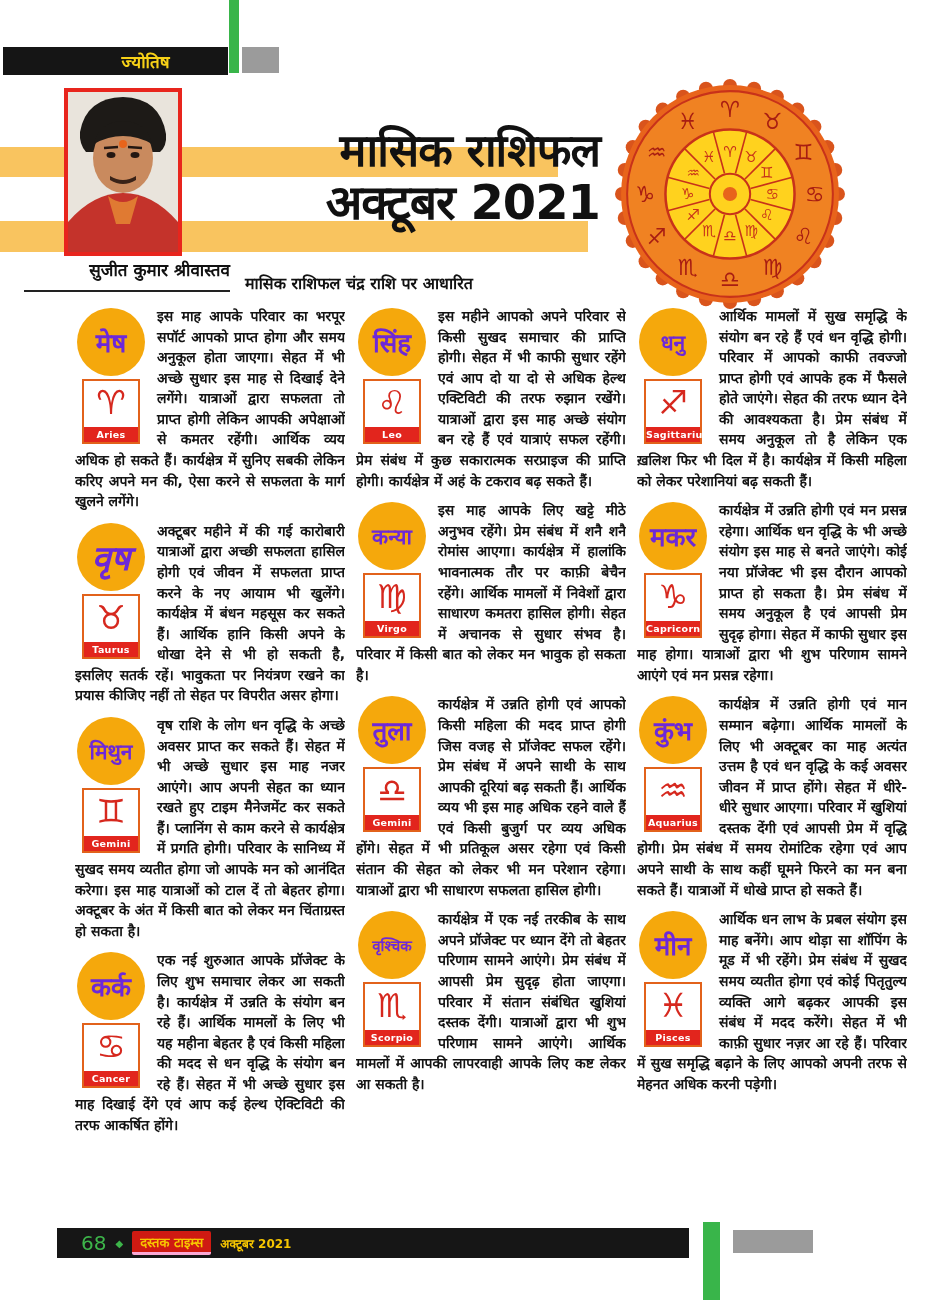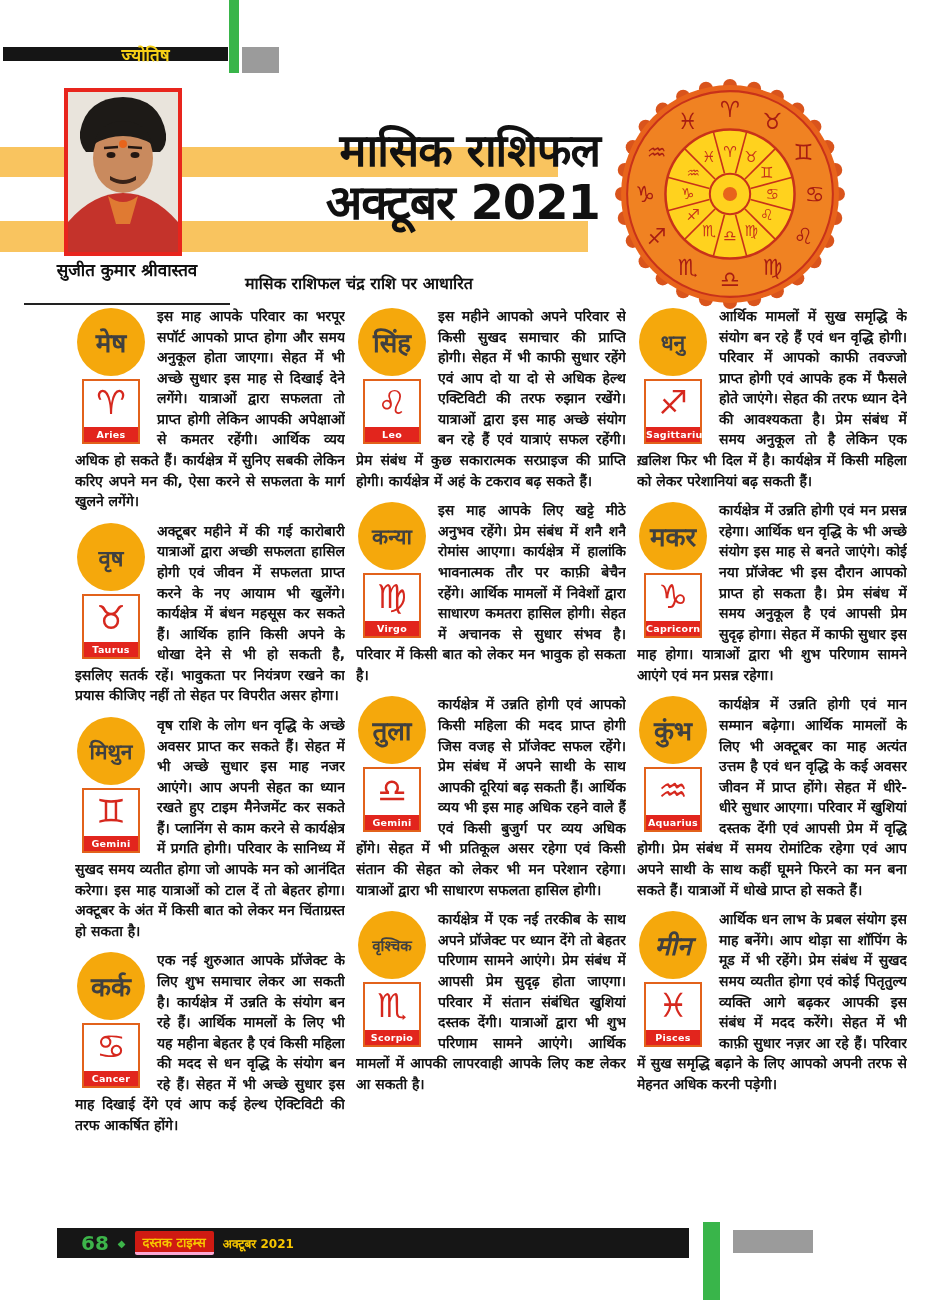--- a/index.html
+++ b/index.html
@@ -1,54 +1,54 @@
 <!DOCTYPE html>
 <html><head>
 <meta charset="utf-8">
 <style>
   *{margin:0;padding:0;box-sizing:border-box}
   html,body{background:#ffffff}
   body{width:945px;height:1300px;font-family:"DejaVu Sans","Liberation Sans",sans-serif;color:#111}
   .page{position:relative;width:945px;height:1300px;background:#fff;overflow:hidden}
 
   
-  .tag-bar{position:absolute;left:3px;top:47px;width:225px;height:14px;background:#151515;
+  .tag-bar{position:absolute;left:3px;top:47px;width:225px;height:28px;background:#151515;
            display:flex;align-items:center;justify-content:center;padding-left:60px}
   .tag-bar span{color:#f7d117;font-weight:bold;font-size:17px}
   .green-top{position:absolute;left:229px;top:0;width:10px;height:73px;background:#39b54a}
   .gray-top{position:absolute;left:242px;top:47px;width:37px;height:26px;background:#9b9b9b}
 
   
   .band1{position:absolute;left:0;top:147px;width:558px;height:30px;background:#f9c45f}
   .band2{position:absolute;left:0;top:221px;width:588px;height:31px;background:#f9c45f}
   .photo{position:absolute;left:64px;top:88px;width:118px;height:168px;border:4px solid #e8251d;background:#efe9e2;z-index:3}
   .title{position:absolute;left:188px;top:126px;width:412px;text-align:right;font-weight:bold;line-height:1.12;z-index:2}
   .title .l1{font-size:45px;letter-spacing:-1px}
   .title .l2{font-size:48px;letter-spacing:-1px}
-  .author{position:absolute;left:24px;top:258px;width:206px;text-align:center;font-weight:bold;font-size:17px;
-          border-bottom:2.5px solid #222;padding-bottom:22px}
+  .author{position:absolute;left:24px;top:258px;width:206px;text-align:right;font-weight:bold;font-size:17px;
+          border-bottom:2.5px solid #222;padding-bottom:9px}
   .subtitle{position:absolute;left:245px;top:272px;width:310px;text-align:left;font-weight:bold;font-size:16px}
   .wheel{position:absolute;left:612px;top:76px;width:236px;height:236px;z-index:2}
 
   
   .content{position:absolute;left:75px;top:306px;width:832px;display:flex;gap:11px}
   .col{width:270px}
   .sign-section{overflow:hidden;margin-bottom:9px}
   .sign-media{float:left;width:75px;margin:2px 7px 2px 0}
   .sign-circle{width:68px;height:68px;border-radius:50%;background:#f5a80c;margin-left:2px;
-               display:flex;align-items:center;justify-content:center;font-weight:bold;color:#404040;text-align:center}
+               display:flex;align-items:center;justify-content:center;font-weight:bold;color:#6d28d9;text-align:center}
   .sign-iconbox{width:58px;border:2px solid #e2621b;margin:3px 0 0 7px;background:#fff;text-align:center}
   .sign-glyph{font-size:33px;color:#d6281e;line-height:44px;height:46px;font-weight:bold}
   .sign-eng{background:#e2251d;color:#fff;font-size:9.5px;font-weight:bold;padding:2px 0;letter-spacing:.3px}
   .sign-text{font-size:14px;font-weight:700;text-align:justify;line-height:1.47;color:#131313}
 
   
   .footer-bar{position:absolute;left:57px;top:1228px;width:632px;height:30px;background:#161616;
               display:flex;align-items:center;gap:9px;padding-left:24px}
-  .footer-page{color:#3db54a;font-size:20px;font-weight:bold}
+  .footer-page{color:#3db54a;font-size:20px;font-weight:normal}
   .footer-sep{color:#3db54a;font-size:10px}
   .footer-logo{background:#cf1a12;color:#f7c600;font-weight:bold;font-size:13px;padding:2px 8px 1px;
                border-bottom:3px solid #f9a8d4;border-radius:2px}
   .footer-issue{color:#f7c600;font-size:12px;font-weight:bold}
   .green-bottom{position:absolute;left:703px;top:1222px;width:17px;height:78px;background:#39b54a}
   .gray-bottom{position:absolute;left:733px;top:1230px;width:80px;height:23px;background:#9b9b9b}
 </style>
 </head>
 <body>
 
@@ -167,21 +167,21 @@
       <div class="sign-iconbox">
         <div class="sign-glyph">♈</div>
         <div class="sign-eng">Aries</div>
       </div>
     </div>
     <p class="sign-text">इस माह आपके परिवार का भरपूर सपॉर्ट आपको प्राप्त होगा और समय अनुकूल होता जाएगा। सेहत में भी अच्छे सुधार इस माह से दिखाई देने लगेंगे। यात्राओं द्वारा सफलता तो प्राप्त होगी लेकिन आपकी अपेक्षाओं से कमतर रहेंगी। आर्थिक व्यय अधिक हो सकते हैं। कार्यक्षेत्र में सुनिए सबकी लेकिन करिए अपने मन की, ऐसा करने से सफलता के मार्ग खुलने लगेंगे।</p>
   </section>
 
   <section class="sign-section">
     <div class="sign-media">
-      <div class="sign-circle" style="font-size: 22px;">वृष</div>
+      <div class="sign-circle" style="font-size: 34px; font-style: italic;">वृष</div>
       <div class="sign-iconbox">
         <div class="sign-glyph">♉</div>
         <div class="sign-eng">Taurus</div>
       </div>
     </div>
     <p class="sign-text">अक्टूबर महीने में की गई कारोबारी यात्राओं द्वारा अच्छी सफलता हासिल होगी एवं जीवन में सफलता प्राप्त करने के नए आयाम भी खुलेंगे। कार्यक्षेत्र में बंधन महसूस कर सकते हैं। आर्थिक हानि किसी अपने के धोखा देने से भी हो सकती है, इसलिए सतर्क रहें। भावुकता पर नियंत्रण रखने का प्रयास कीजिए नहीं तो सेहत पर विपरीत असर होगा।</p>
   </section>
 
   <section class="sign-section">
     <div class="sign-media">
@@ -279,21 +279,21 @@
       <div class="sign-iconbox">
         <div class="sign-glyph">♒</div>
         <div class="sign-eng">Aquarius</div>
       </div>
     </div>
     <p class="sign-text">कार्यक्षेत्र में उन्नति होगी एवं मान सम्मान बढ़ेगा। आर्थिक मामलों के लिए भी अक्टूबर का माह अत्यंत उत्तम है एवं धन वृद्धि के कई अवसर जीवन में प्राप्त होंगे। सेहत में धीरे-धीरे सुधार आएगा। परिवार में खुशियां दस्तक देंगी एवं आपसी प्रेम में वृद्धि होगी। प्रेम संबंध में समय रोमांटिक रहेगा एवं आप अपने साथी के साथ कहीं घूमने फिरने का मन बना सकते हैं। यात्राओं में धोखे प्राप्त हो सकते हैं।</p>
   </section>
 
   <section class="sign-section">
     <div class="sign-media">
-      <div class="sign-circle" style="font-size: 26px; font-style: italic;">मीन</div>
+      <div class="sign-circle" style="font-size: 26px;">मीन</div>
       <div class="sign-iconbox">
         <div class="sign-glyph">♓</div>
         <div class="sign-eng">Pisces</div>
       </div>
     </div>
     <p class="sign-text">आर्थिक धन लाभ के प्रबल संयोग इस माह बनेंगे। आप थोड़ा सा शॉपिंग के मूड में भी रहेंगे। प्रेम संबंध में सुखद समय व्यतीत होगा एवं कोई पितृतुल्य व्यक्ति आगे बढ़कर आपकी इस संबंध में मदद करेंगे। सेहत में भी काफ़ी सुधार नज़र आ रहे हैं। परिवार में सुख समृद्धि बढ़ाने के लिए आपको अपनी तरफ से मेहनत अधिक करनी पड़ेगी।</p>
   </section>
 </div>
   </div>
 

